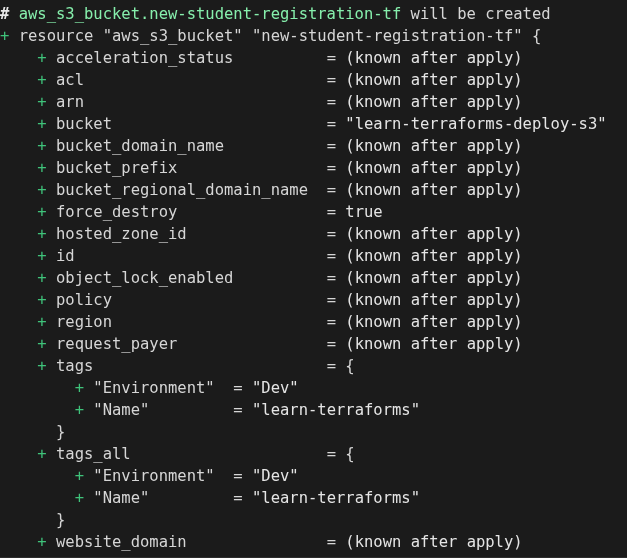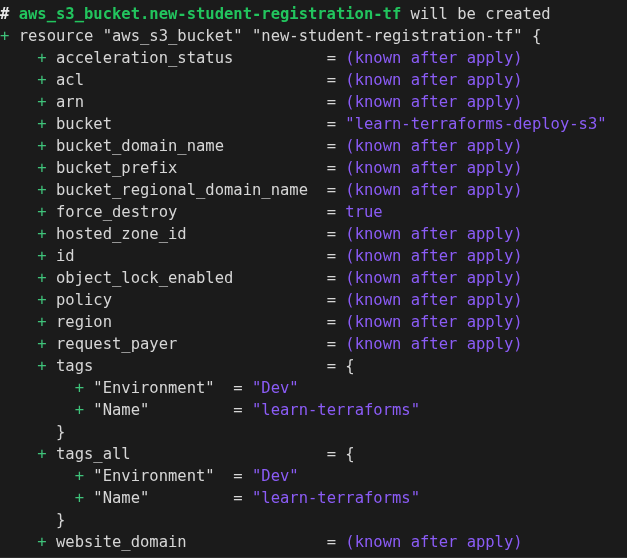--- a/index.html
+++ b/index.html
@@ -30,23 +30,23 @@
     color: inherit;
   }
   .line {
     display: block;
     height: 22px;
     white-space: pre;
   }
   .tok { white-space: pre; }
   .plus   { color: #3fc37a; }
   .hash   { color: #e8e8e8; font-weight: bold; }
-  .bold   { color: #22c55e; font-weight: bold; }
+  .bold   { color: #86efac; font-weight: normal; }
   .plain  { color: #d6d6d6; }
   .brace  { color: #d6d6d6; }
-  .val    { color: #8b5cf6; }
+  .val    { color: #e5e5e5; }
 </style>
 </head>
 <body>
 
 <div id="terminal">
   <pre id="code"><span class="line"><span class="tok hash"># </span><span class="tok bold">aws_s3_bucket.new-student-registration-tf</span><span class="tok plain"> will be created</span></span><span class="line"><span class="tok plus">+</span><span class="tok plain"> resource </span><span class="tok plain">"aws_s3_bucket"</span><span class="tok plain"> </span><span class="tok plain">"new-student-registration-tf"</span><span class="tok brace"> {</span></span><span class="line"><span class="tok plain">    </span><span class="tok plus">+</span><span class="tok plain"> </span><span class="tok plain">acceleration_status</span><span class="tok plain">          = </span><span class="tok val">(known after apply)</span></span><span class="line"><span class="tok plain">    </span><span class="tok plus">+</span><span class="tok plain"> </span><span class="tok plain">acl</span><span class="tok plain">                          = </span><span class="tok val">(known after apply)</span></span><span class="line"><span class="tok plain">    </span><span class="tok plus">+</span><span class="tok plain"> </span><span class="tok plain">arn</span><span class="tok plain">                          = </span><span class="tok val">(known after apply)</span></span><span class="line"><span class="tok plain">    </span><span class="tok plus">+</span><span class="tok plain"> </span><span class="tok plain">bucket</span><span class="tok plain">                       = </span><span class="tok val">"learn-terraforms-deploy-s3"</span></span><span class="line"><span class="tok plain">    </span><span class="tok plus">+</span><span class="tok plain"> </span><span class="tok plain">bucket_domain_name</span><span class="tok plain">           = </span><span class="tok val">(known after apply)</span></span><span class="line"><span class="tok plain">    </span><span class="tok plus">+</span><span class="tok plain"> </span><span class="tok plain">bucket_prefix</span><span class="tok plain">                = </span><span class="tok val">(known after apply)</span></span><span class="line"><span class="tok plain">    </span><span class="tok plus">+</span><span class="tok plain"> </span><span class="tok plain">bucket_regional_domain_name</span><span class="tok plain">  = </span><span class="tok val">(known after apply)</span></span><span class="line"><span class="tok plain">    </span><span class="tok plus">+</span><span class="tok plain"> </span><span class="tok plain">force_destroy</span><span class="tok plain">                = </span><span class="tok val">true</span></span><span class="line"><span class="tok plain">    </span><span class="tok plus">+</span><span class="tok plain"> </span><span class="tok plain">hosted_zone_id</span><span class="tok plain">               = </span><span class="tok val">(known after apply)</span></span><span class="line"><span class="tok plain">    </span><span class="tok plus">+</span><span class="tok plain"> </span><span class="tok plain">id</span><span class="tok plain">                           = </span><span class="tok val">(known after apply)</span></span><span class="line"><span class="tok plain">    </span><span class="tok plus">+</span><span class="tok plain"> </span><span class="tok plain">object_lock_enabled</span><span class="tok plain">          = </span><span class="tok val">(known after apply)</span></span><span class="line"><span class="tok plain">    </span><span class="tok plus">+</span><span class="tok plain"> </span><span class="tok plain">policy</span><span class="tok plain">                       = </span><span class="tok val">(known after apply)</span></span><span class="line"><span class="tok plain">    </span><span class="tok plus">+</span><span class="tok plain"> </span><span class="tok plain">region</span><span class="tok plain">                       = </span><span class="tok val">(known after apply)</span></span><span class="line"><span class="tok plain">    </span><span class="tok plus">+</span><span class="tok plain"> </span><span class="tok plain">request_payer</span><span class="tok plain">                = </span><span class="tok val">(known after apply)</span></span><span class="line"><span class="tok plain">    </span><span class="tok plus">+</span><span class="tok plain"> </span><span class="tok plain">tags</span><span class="tok plain">                         = </span><span class="tok brace">{</span></span><span class="line"><span class="tok plain">        </span><span class="tok plus">+</span><span class="tok plain"> </span><span class="tok plain">"Environment"</span><span class="tok plain">  = </span><span class="tok val">"Dev"</span></span><span class="line"><span class="tok plain">        </span><span class="tok plus">+</span><span class="tok plain"> </span><span class="tok plain">"Name"</span><span class="tok plain">         = </span><span class="tok val">"learn-terraforms"</span></span><span class="line"><span class="tok plain">      </span><span class="tok brace">}</span></span><span class="line"><span class="tok plain">    </span><span class="tok plus">+</span><span class="tok plain"> </span><span class="tok plain">tags_all</span><span class="tok plain">                     = </span><span class="tok brace">{</span></span><span class="line"><span class="tok plain">        </span><span class="tok plus">+</span><span class="tok plain"> </span><span class="tok plain">"Environment"</span><span class="tok plain">  = </span><span class="tok val">"Dev"</span></span><span class="line"><span class="tok plain">        </span><span class="tok plus">+</span><span class="tok plain"> </span><span class="tok plain">"Name"</span><span class="tok plain">         = </span><span class="tok val">"learn-terraforms"</span></span><span class="line"><span class="tok plain">      </span><span class="tok brace">}</span></span><span class="line"><span class="tok plain">    </span><span class="tok plus">+</span><span class="tok plain"> </span><span class="tok plain">website_domain</span><span class="tok plain">               = </span><span class="tok val">(known after apply)</span></span></pre>
 </div>
 
 </body></html>

